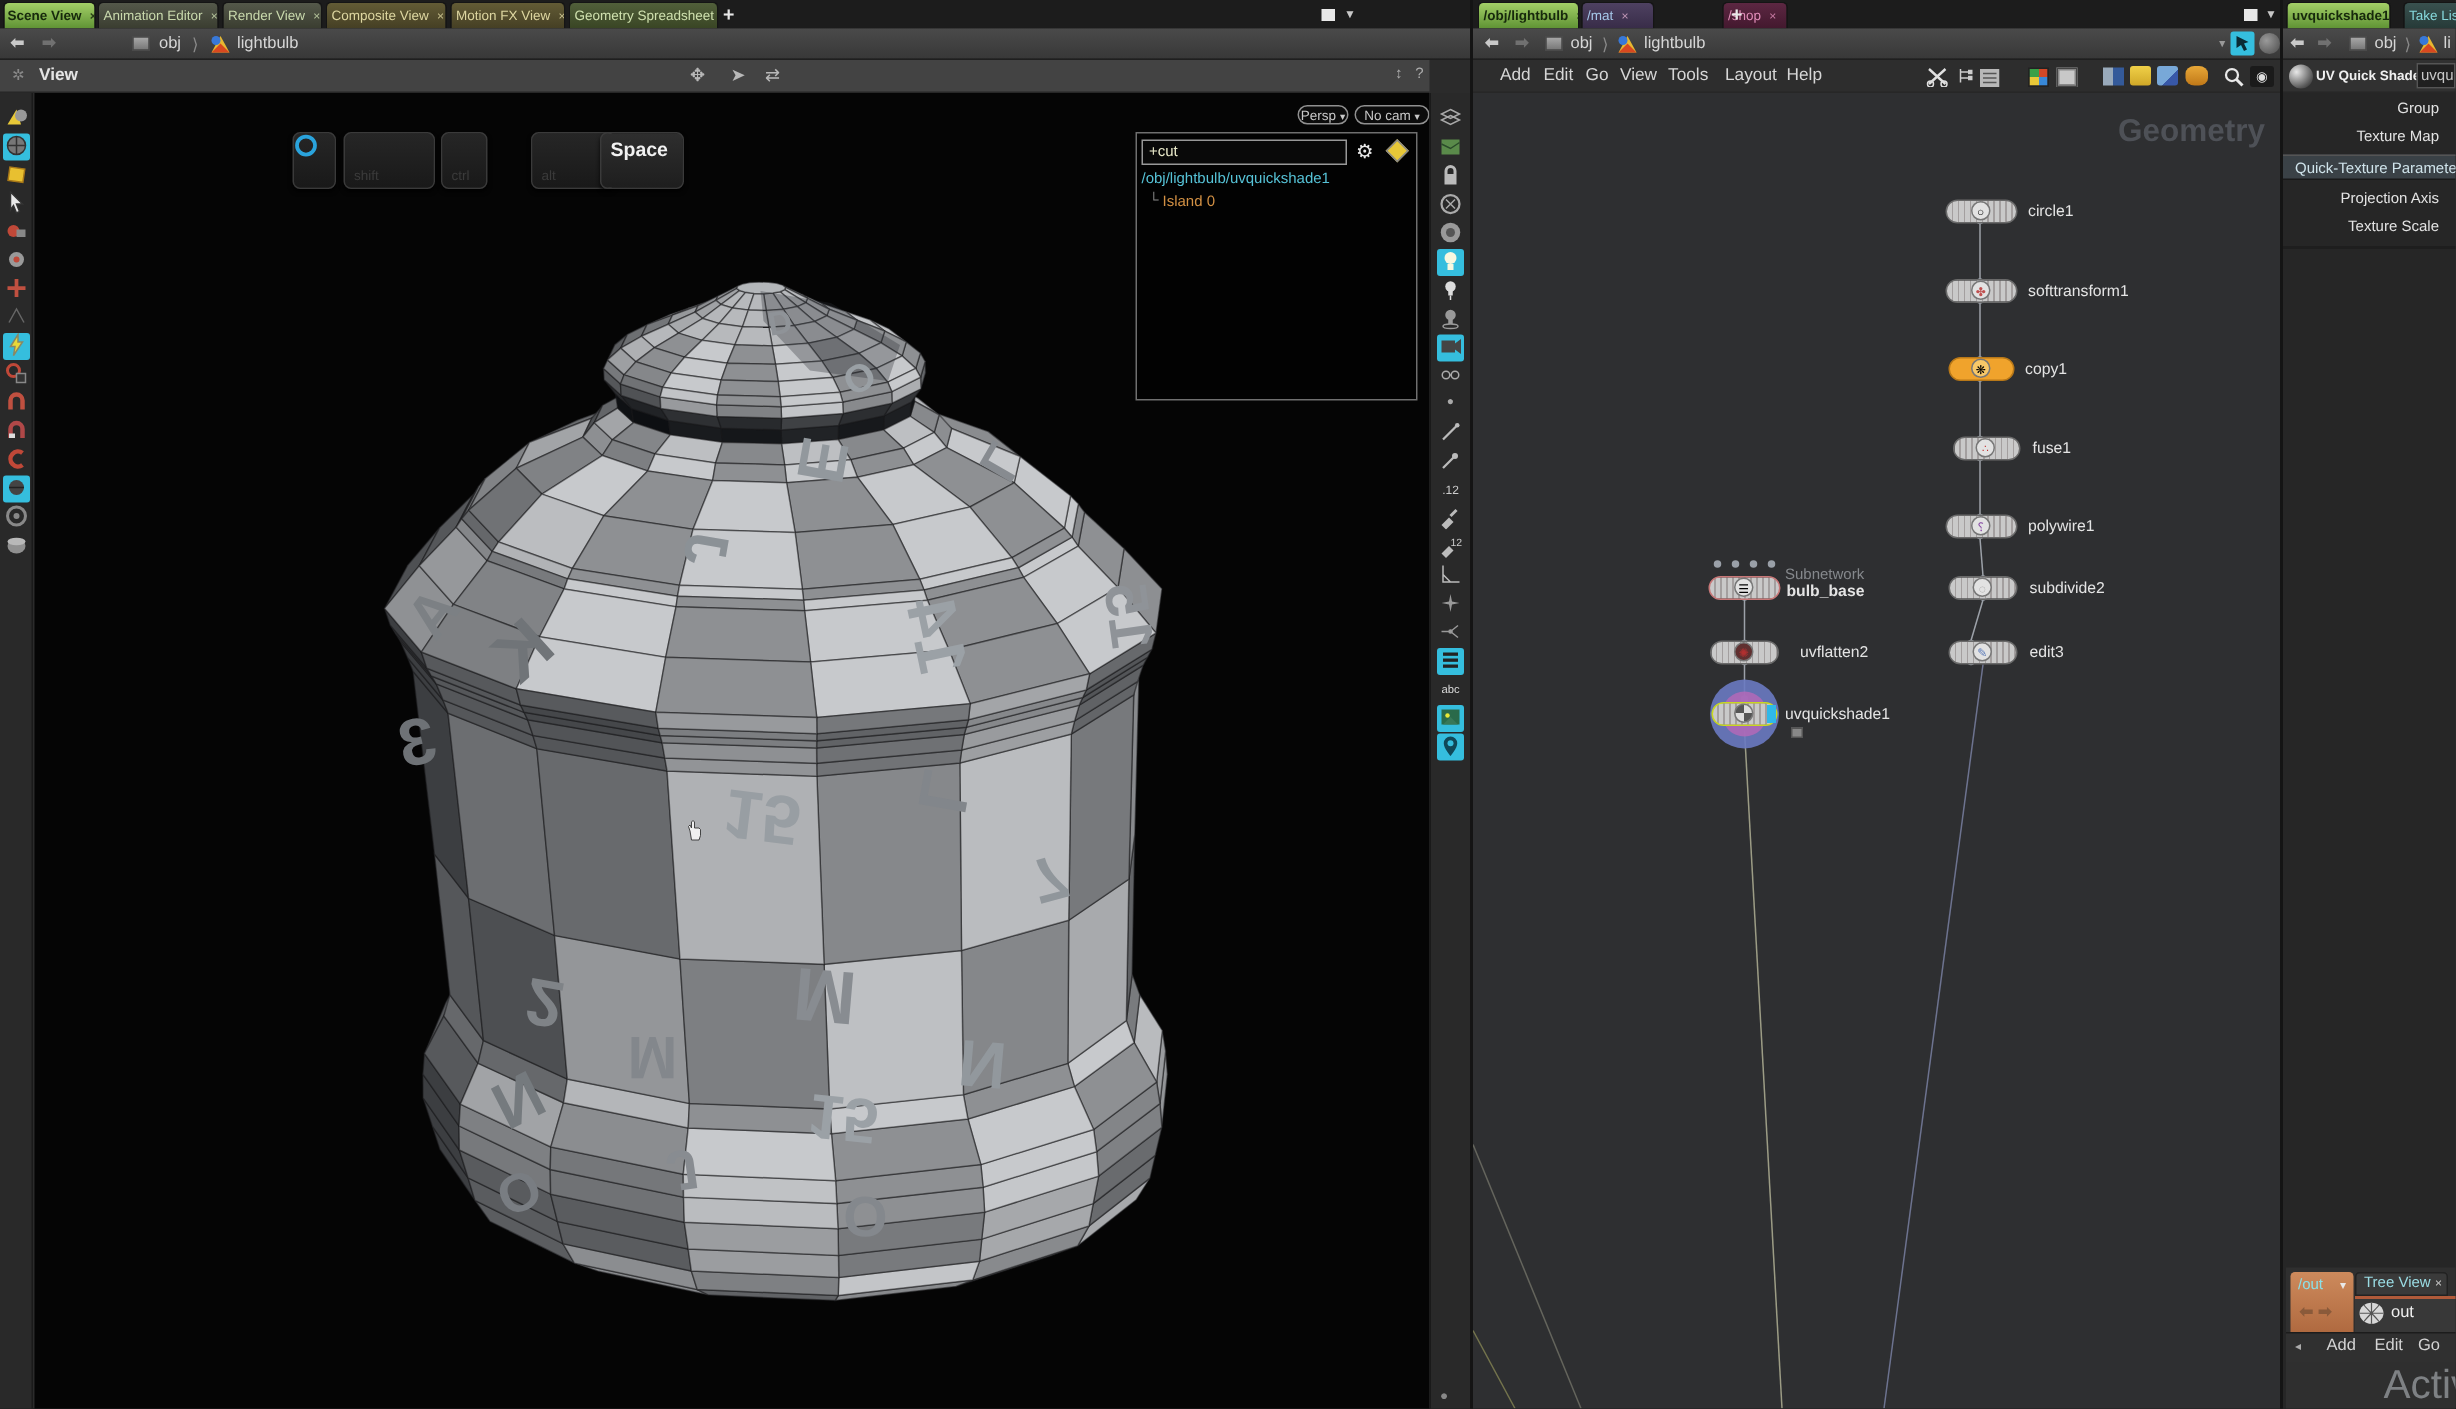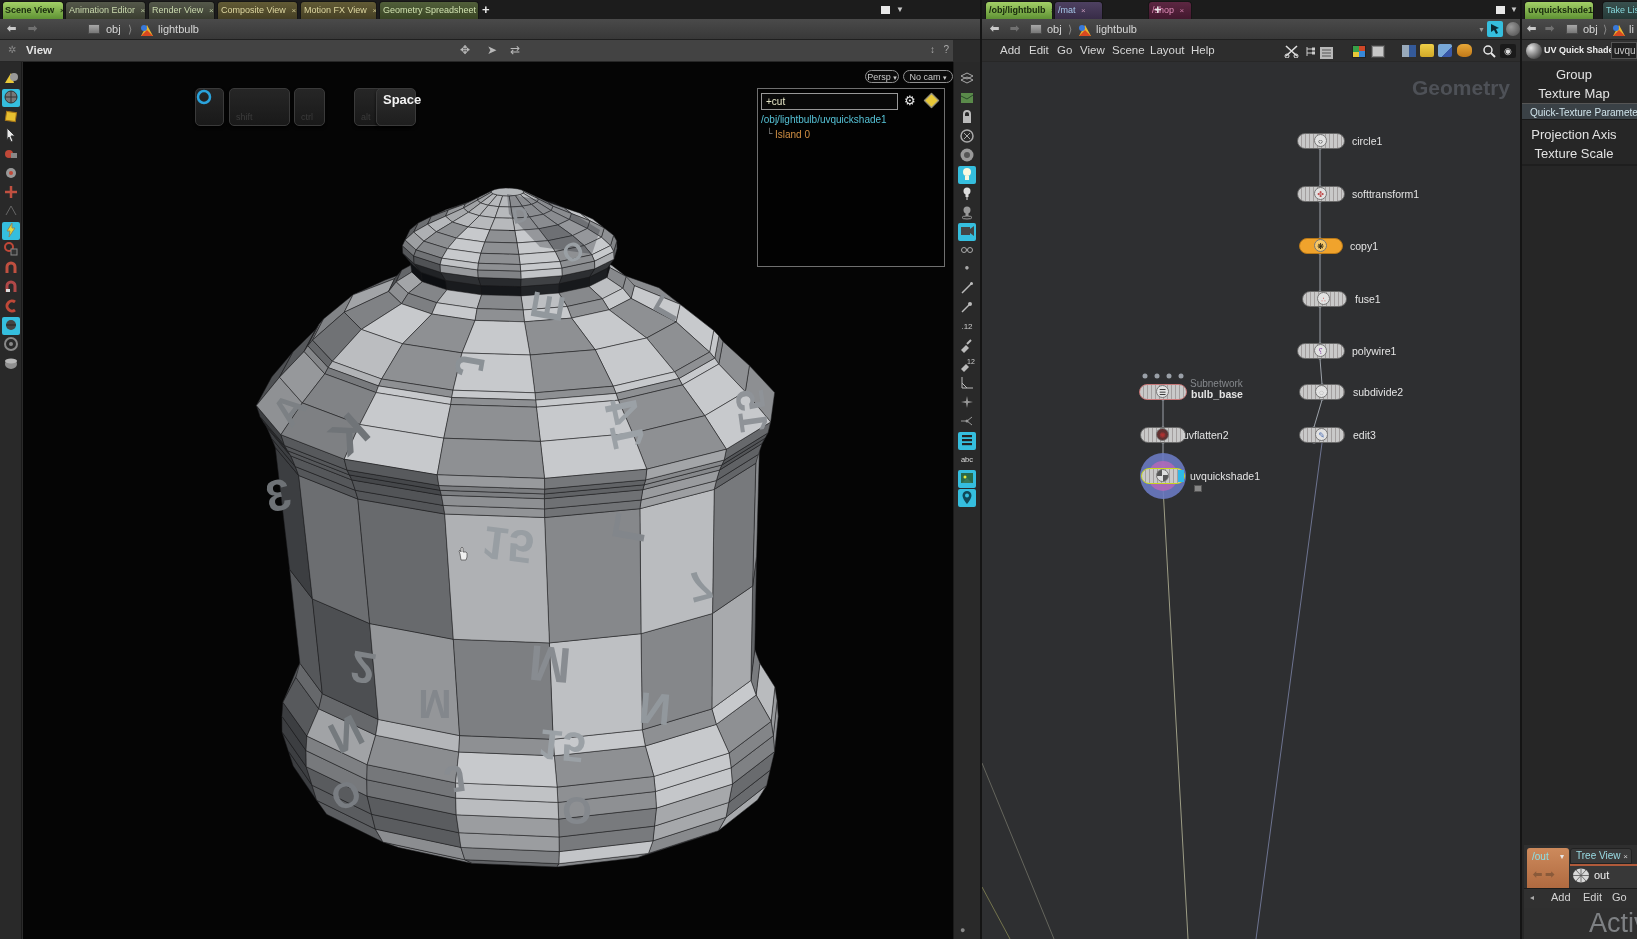--- a/index.html
+++ b/index.html
@@ -18,21 +18,21 @@
 .vbar{position:absolute;top:40px;height:22px;background:#434343;border-bottom:1px solid #272727}
 .pill{position:absolute;border:1px solid #909090;border-radius:7px;background:#0c0c0c;color:#c9c9c9;font-size:9px;text-align:center;line-height:12px}
 .key{position:absolute;top:88px;height:38px;background:linear-gradient(#262626,#191919);border:1px solid #3a3a3a;border-radius:5px;box-shadow:0 2px 3px rgba(0,0,0,.8)}
 .keylbl{position:absolute;bottom:3px;left:6px;color:#3b3b3b;font-size:9px}
 .ticon{width:18px;height:18px;margin:0 auto 1px auto;border-radius:2px;font-size:12px;line-height:18px;text-align:center;color:#a9a9a9}
 .cy{background:#35bede;color:#103040}
 #rtb .ticon svg{display:block;margin:1px auto 0}
 .node{position:absolute;height:16px;border-radius:8px;background:repeating-linear-gradient(90deg,#c9c9c9 0 3px,#a39f9f 3px 4px);border:1px solid #6a6a6a}
 .nlab{position:absolute;color:#e4e4e4;font-size:10.5px;white-space:nowrap}
 .nico{position:absolute;top:1px;width:13px;height:13px;border-radius:50%;background:#e2e2e2;border:1px solid #777;font-size:8px;line-height:13px;text-align:center}
-.prow{position:absolute;left:1522px;width:115px;color:#e3e3e3;font-size:13px;text-align:center;padding-right:11px}
+.prow{position:absolute;left:1522px;width:115px;color:#e3e3e3;font-size:10px;text-align:right;padding-right:11px}
 </style></head>
 <body>
 
 <div class="abs" style="left:0;top:0;width:1637px;height:19px;background:#1c1c1c"></div>
 <div class="tab tgreen" style="left:2px;width:62px;padding:0 2px">Scene View <span class="x">×</span></div>
 <div class="tab tolive" style="left:65px;width:81px">Animation Editor <span class="x">×</span></div>
 <div class="tab tolive" style="left:148px;width:67px">Render View <span class="x">×</span></div>
 <div class="tab tbrown" style="left:217px;width:81px">Composite View <span class="x">×</span></div>
 <div class="tab tbrown" style="left:300px;width:77px">Motion FX View <span class="x">×</span></div>
 <div class="tab tgs" style="left:379px;width:100px">Geometry Spreadsheet </div>
@@ -102,21 +102,21 @@
  <span class="abs" style="left:487px;top:3px;color:#b8b8b8;font-size:12px">➤</span>
  <span class="abs" style="left:510px;top:3px;color:#b8b8b8;font-size:12px">⇄</span>
  <span class="abs" style="right:18px;top:4px;color:#aaa;font-size:10px">↕</span>
  <span class="abs" style="right:4px;top:4px;color:#aaa;font-size:10px">?</span>
 </div>
 <div class="vbar" style="left:982px;width:538px;background:#2d2d2d">
  <span class="abs crumb" style="left:18px;top:4px;font-size:11.5px">Add</span>
  <span class="abs crumb" style="left:47px;top:4px;font-size:11.5px">Edit</span>
  <span class="abs crumb" style="left:75px;top:4px;font-size:11.5px">Go</span>
  <span class="abs crumb" style="left:98px;top:4px;font-size:11.5px">View</span>
- <span class="abs crumb" style="left:130px;top:4px;font-size:11.5px">Scene</span>
+ <span class="abs crumb" style="left:130px;top:4px;font-size:11.5px">Tools</span>
  <span class="abs crumb" style="left:168px;top:4px;font-size:11.5px">Layout</span>
  <span class="abs crumb" style="left:209px;top:4px;font-size:11.5px">Help</span>
  <span class="abs ic" style="left:302px;top:4px"><svg width="15" height="14">
         <path d="M2 2 L13 12 M13 2 L2 12" stroke="#e0e0e0" stroke-width="1.6"></path>
         <circle cx="3" cy="12" r="2" fill="none" stroke="#e0e0e0"></circle>
         <circle cx="12" cy="12" r="2" fill="none" stroke="#e0e0e0"></circle>
       </svg></span>
 
  <span class="abs ic" style="left:322px;top:4px"><svg width="13" height="13">
         <path d="M3 2 V11 M3 4 H10 M3 8 H10" stroke="#ccc" fill="none"></path>
@@ -521,21 +521,21 @@
   </svg>
 <div class="key" style="left:229px;width:61px">
     <span class="keylbl">shift</span>
   </div>
 <div class="key" style="left:294px;width:31px">
     <span class="keylbl">ctrl</span>
   </div>
 <div class="key" style="left:354px;width:56px">
     <span class="keylbl">alt</span>
   </div>
-<div class="key" style="left:376px;width:40px;background:linear-gradient(#2e2e2e,#1e1e1e)">
+<div class="key" style="left:400px;width:56px;background:linear-gradient(#2e2e2e,#1e1e1e)">
     <span style="position:absolute;top:3px;left:6px;color:#f2f2f2;font-size:13px;font-weight:bold">Space</span>
   </div>
 
 <div class="pill" style="left:865px;top:70px;width:34px;height:13px">Persp <span style="font-size:7px">▾</span></div>
 <div class="pill" style="left:903px;top:70px;width:50px;height:13px">No cam <span style="font-size:7px">▾</span></div>
 
 <div class="abs" style="left:757px;top:88px;width:188px;height:179px;background:#020202;border:1px solid #6f6f6f">
  <div class="abs" style="left:3px;top:4px;width:137px;height:17px;background:#090909;border:1px solid #989898;color:#e8e8c8;font-size:10px;padding:2px 0 0 4px">+cut</div>
  <div class="abs" style="left:146px;top:4px;width:16px;height:16px;color:#e8e8e8;font-size:13px">⚙</div>
  <div class="abs" style="left:168px;top:6px;width:11px;height:11px;background:#e8c838;transform:rotate(45deg);border:1px solid #888"></div>
@@ -742,21 +742,21 @@
     <div class="nlab" style="left:371px;top:324px">subdivide2</div>
  <div class="node" style="left:317px;top:365px;width:46px"></div>
     <div class="nico" style="left:333px;top:366px;color:#5878b8">✎</div>
     <div class="nlab" style="left:371px;top:367px">edit3</div>
  <div class="nlab" style="left:208px;top:316px;color:#85888c;font-size:10px">Subnetwork</div>
  <div class="node" style="left:157px;top:322px;width:48px;border:1.5px solid #c87878"></div>
     <div class="nico" style="left:174px;top:323px">☰</div>
     <div class="nlab" style="left:209px;top:326px;font-weight:bold">bulb_base</div>
  <div class="node" style="left:158px;top:365px;width:46px"></div>
     <div class="nico" style="left:174px;top:366px;color:#b03030;background:#603030">✺</div>
-    <div class="nlab" style="left:201px;top:367px">uvflatten2</div>
+    <div class="nlab" style="left:218px;top:367px">uvflatten2</div>
  <div class="node" style="left:159px;top:406px;width:44px;border:1.5px solid #c8d820"></div>
     <div class="nico" style="left:174px;top:407px;background:conic-gradient(#ddd 90deg,#555 90deg 180deg,#ddd 180deg 270deg,#555 270deg)"></div>
     <div class="abs" style="left:196px;top:408px;width:6px;height:12px;background:#30b8e8"></div>
     <div class="nlab" style="left:208px;top:408px">uvquickshade1</div>
  <div class="abs" style="left:212px;top:423px;width:8px;height:7px;background:#888;border:1px solid #555"></div>
 </div>
 
 <div class="abs" style="left:1522px;top:62px;width:115px;height:877px;background:#262626"></div>
 <div class="prow" style="top:67px">Group</div>
 <div class="prow" style="top:86px">Texture Map</div>

